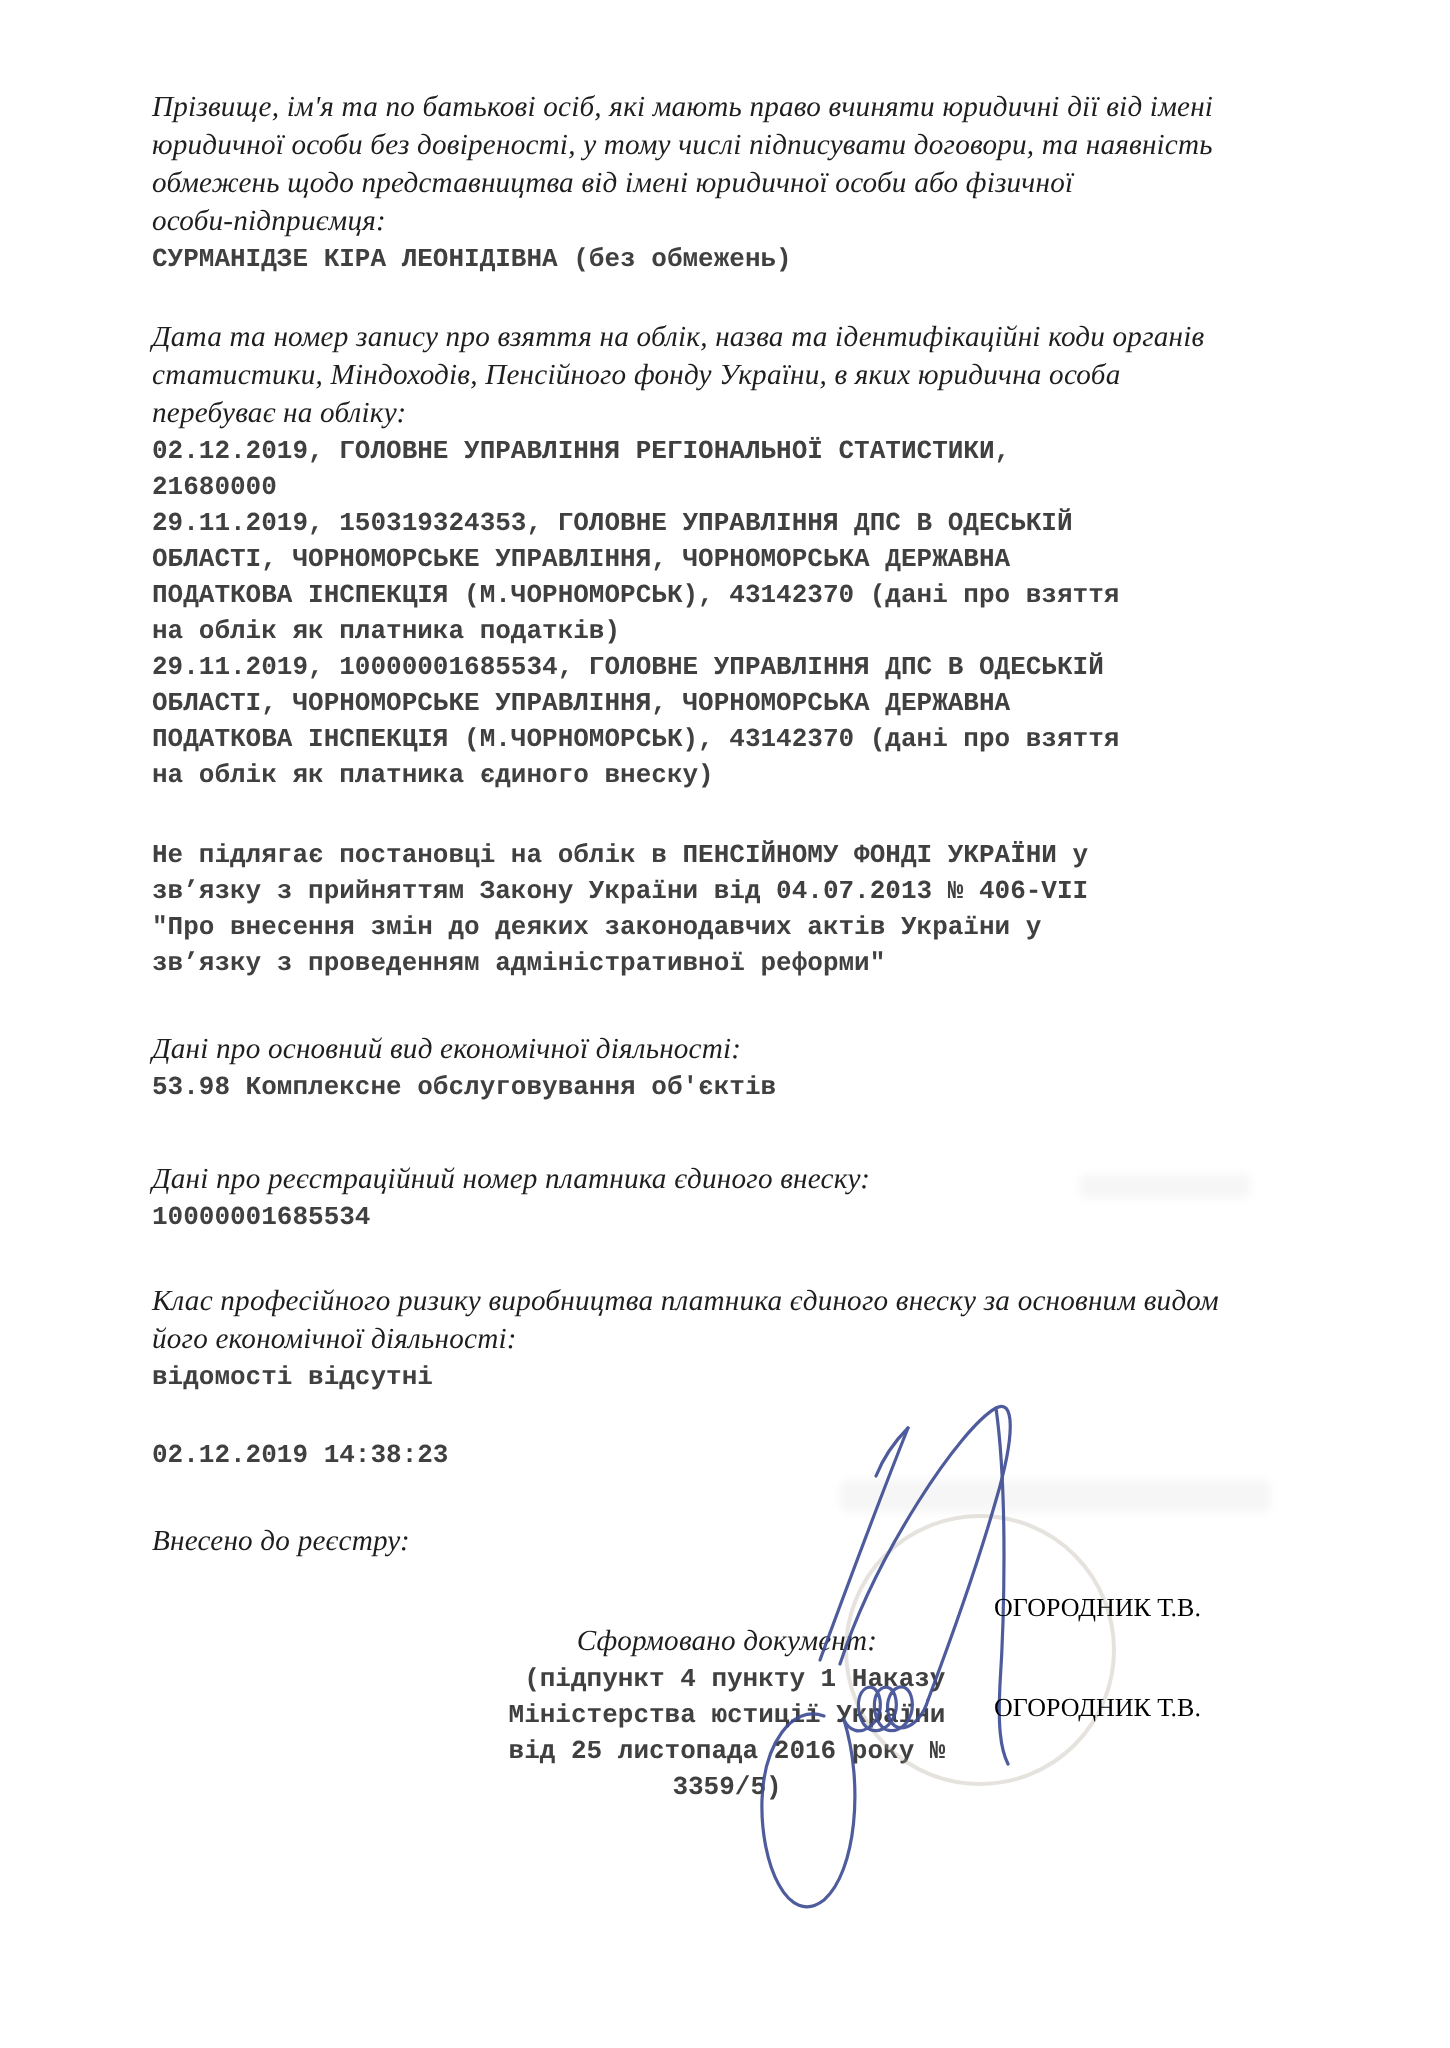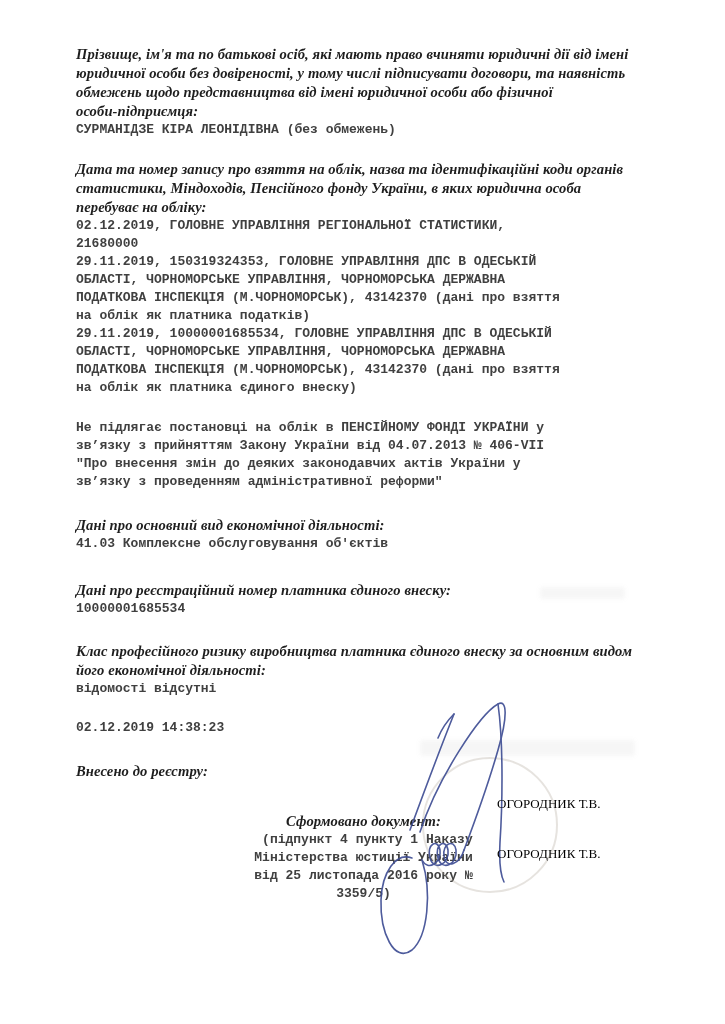--- a/index.html
+++ b/index.html
@@ -12,21 +12,21 @@
   }
   .content {
     position: absolute;
     left: 76px;
     top: 0;
     width: 575px;
   }
   .h {
     font-family: "Liberation Serif", "DejaVu Serif", serif;
     font-style: italic;
-    font-weight: bold;
+    font-weight: normal;
     font-size: 14.6px;
     line-height: 19px;
     color: #1e1e1e;
     white-space: pre;
     letter-spacing: 0.1px;
   }
   .b {
     font-family: "Liberation Mono", "DejaVu Sans Mono", monospace;
     font-size: 13px;
     line-height: 18px;
@@ -112,21 +112,21 @@
 
     <div class="s3">
       <div class="b">Не підлягає постановці на облік в ПЕНСІЙНОМУ ФОНДІ УКРАЇНИ у
 зв’язку з прийняттям Закону України від 04.07.2013 № 406-VII
 "Про внесення змін до деяких законодавчих актів України у
 зв’язку з проведенням адміністративної реформи"</div>
     </div>
 
     <div class="s4">
       <div class="h">Дані про основний вид економічної діяльності:</div>
-      <div class="b">41.03 Комплексне обслуговування об'єктів</div>
+      <div class="b">53.98 Комплексне обслуговування об'єктів</div>
     </div>
 
     <div class="s5">
       <div class="h">Дані про реєстраційний номер платника єдиного внеску:</div>
       <div class="b">10000001685534</div>
     </div>
 
     <div class="s6">
       <div class="h">Клас професійного ризику виробництва платника єдиного внеску за основним видом
 його економічної діяльності:</div>

